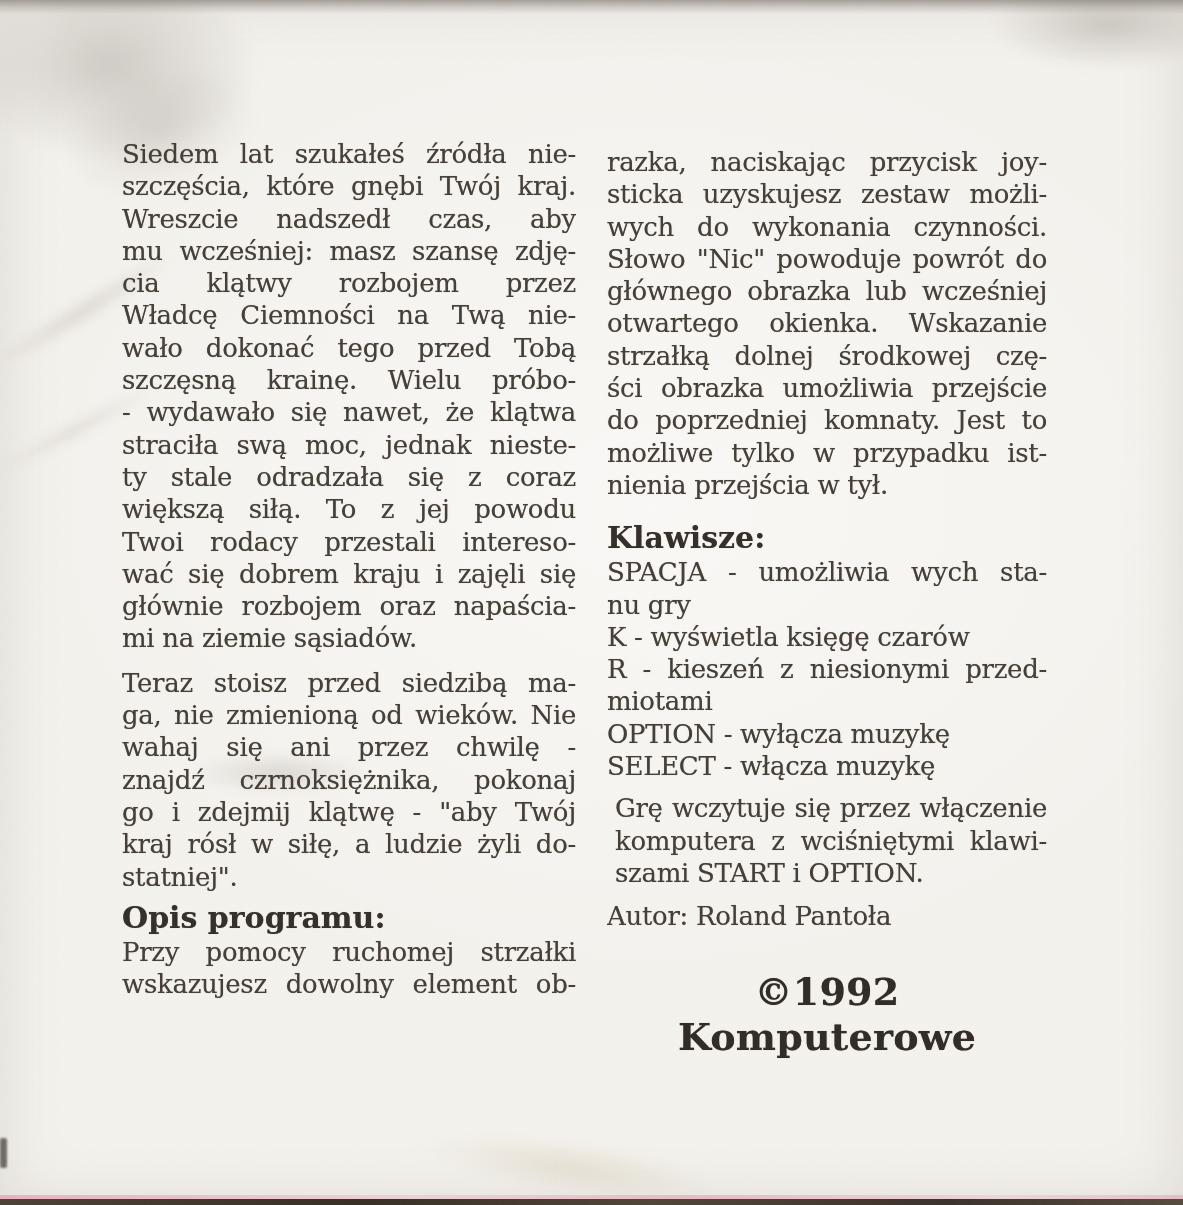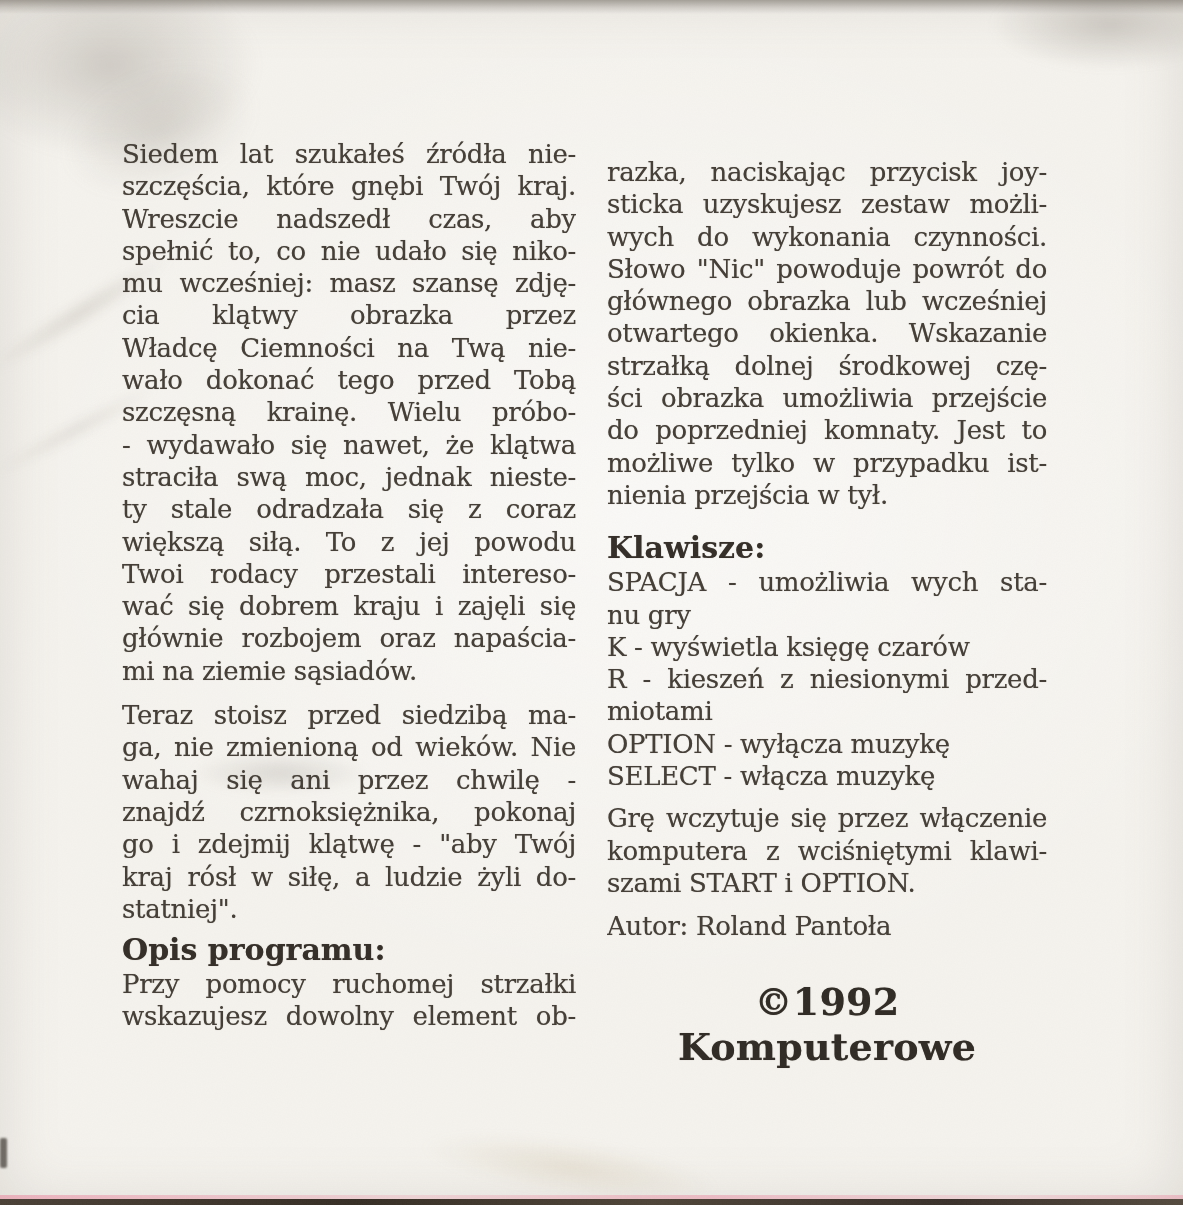--- a/index.html
+++ b/index.html
@@ -35,21 +35,21 @@
   .mark-left-bottom{position:absolute;left:0;top:1138px;width:7px;height:30px;
     background:rgba(45,38,32,0.65);filter:blur(1px);border-radius:2px;}
   .line-pink{position:absolute;left:0;top:1195px;width:1183px;height:5px;
     background:linear-gradient(to right, rgba(235,150,170,0.65), rgba(240,170,185,0.35) 35%, rgba(235,150,170,0.55) 60%, rgba(240,175,190,0.30) 85%, rgba(235,150,170,0.5));}
   .line-dark{position:absolute;left:0;top:1199px;width:1183px;height:6px;
     background:linear-gradient(to right, #4a4036, #352d24 30%, #4e4438 55%, #39302a 80%, #544a3e);}
   .noise{position:absolute;left:0;top:0;width:100%;height:100%;opacity:0.35;pointer-events:none;}
   
   .col{position:absolute;color:#433d36;font-size:26px;letter-spacing:-0.3px;}
   .col-left{left:122px;top:138px;width:454px;}
-  .col-right{left:607px;top:156px;width:440px;}
+  .col-right{left:607px;top:146px;width:440px;}
   .block{margin:0;}
   .line{height:32.3px;line-height:32.3px;overflow:hidden;white-space:normal;
     text-shadow:0 0 0.7px rgba(64,56,46,0.55);}
   .just{text-align:justify;text-align-last:justify;}
   .heading .line{font-weight:bold;font-size:30px;height:37px;line-height:37px;color:#332d27;letter-spacing:0;}
   .center .line{font-weight:bold;font-size:38px;height:45px;line-height:45px;text-align:center;color:#2f2a24;letter-spacing:0.2px;}
 </style>
 </head>
 <body>
 
@@ -65,23 +65,22 @@
   <div class="smudge-bottom"></div>
   <div class="mark-left-bottom"></div>
   <div class="line-pink"></div>
   <div class="line-dark"></div>
 
   <div class="col col-left">
       <div class="block paragraph">
         <div class="line just">Siedem lat szukałeś źródła nie-</div>
         <div class="line just">szczęścia, które gnębi Twój kraj.</div>
         <div class="line just">Wreszcie nadszedł czas, aby</div>
-        <div class="line just">spełnić to, co nie udało się niko-</div>
         <div class="line just">mu wcześniej: masz szansę zdję-</div>
-        <div class="line just">cia klątwy obrazka przez</div>
+        <div class="line just">cia klątwy rozbojem przez</div>
         <div class="line just">Władcę Ciemności na Twą nie-</div>
         <div class="line just">wało dokonać tego przed Tobą</div>
         <div class="line just">szczęsną krainę. Wielu próbo-</div>
         <div class="line just">- wydawało się nawet, że klątwa</div>
         <div class="line just">straciła swą moc, jednak nieste-</div>
         <div class="line just">ty stale odradzała się z coraz</div>
         <div class="line just">większą siłą. To z jej powodu</div>
         <div class="line just">Twoi rodacy przestali intereso-</div>
         <div class="line just">wać się dobrem kraju i zajęli się</div>
         <div class="line just">głównie rozbojem oraz napaścia-</div>
@@ -131,21 +130,21 @@
       <div class="block paragraph">
         <div class="line just">R - kieszeń z niesionymi przed-</div>
         <div class="line">miotami</div>
       </div>
       <div class="block paragraph">
         <div class="line">OPTION - wyłącza muzykę</div>
       </div>
       <div class="block paragraph">
         <div class="line">SELECT - włącza muzykę</div>
       </div>
-      <div class="block paragraph" style="margin-top: 10px;">
+      <div class="block paragraph" style="margin-top: 10px; margin-left: 8px;">
         <div class="line just">Grę wczytuje się przez włączenie</div>
         <div class="line just">komputera z wciśniętymi klawi-</div>
         <div class="line">szami START  i OPTION.</div>
       </div>
       <div class="block paragraph" style="margin-top: 11px;">
         <div class="line">Autor: Roland Pantoła</div>
       </div>
       <div class="block center" style="margin-top: 36px;">
         <div class="line">©1992 Laboratorium</div>
         <div class="line">Komputerowe "Avalon"</div>

